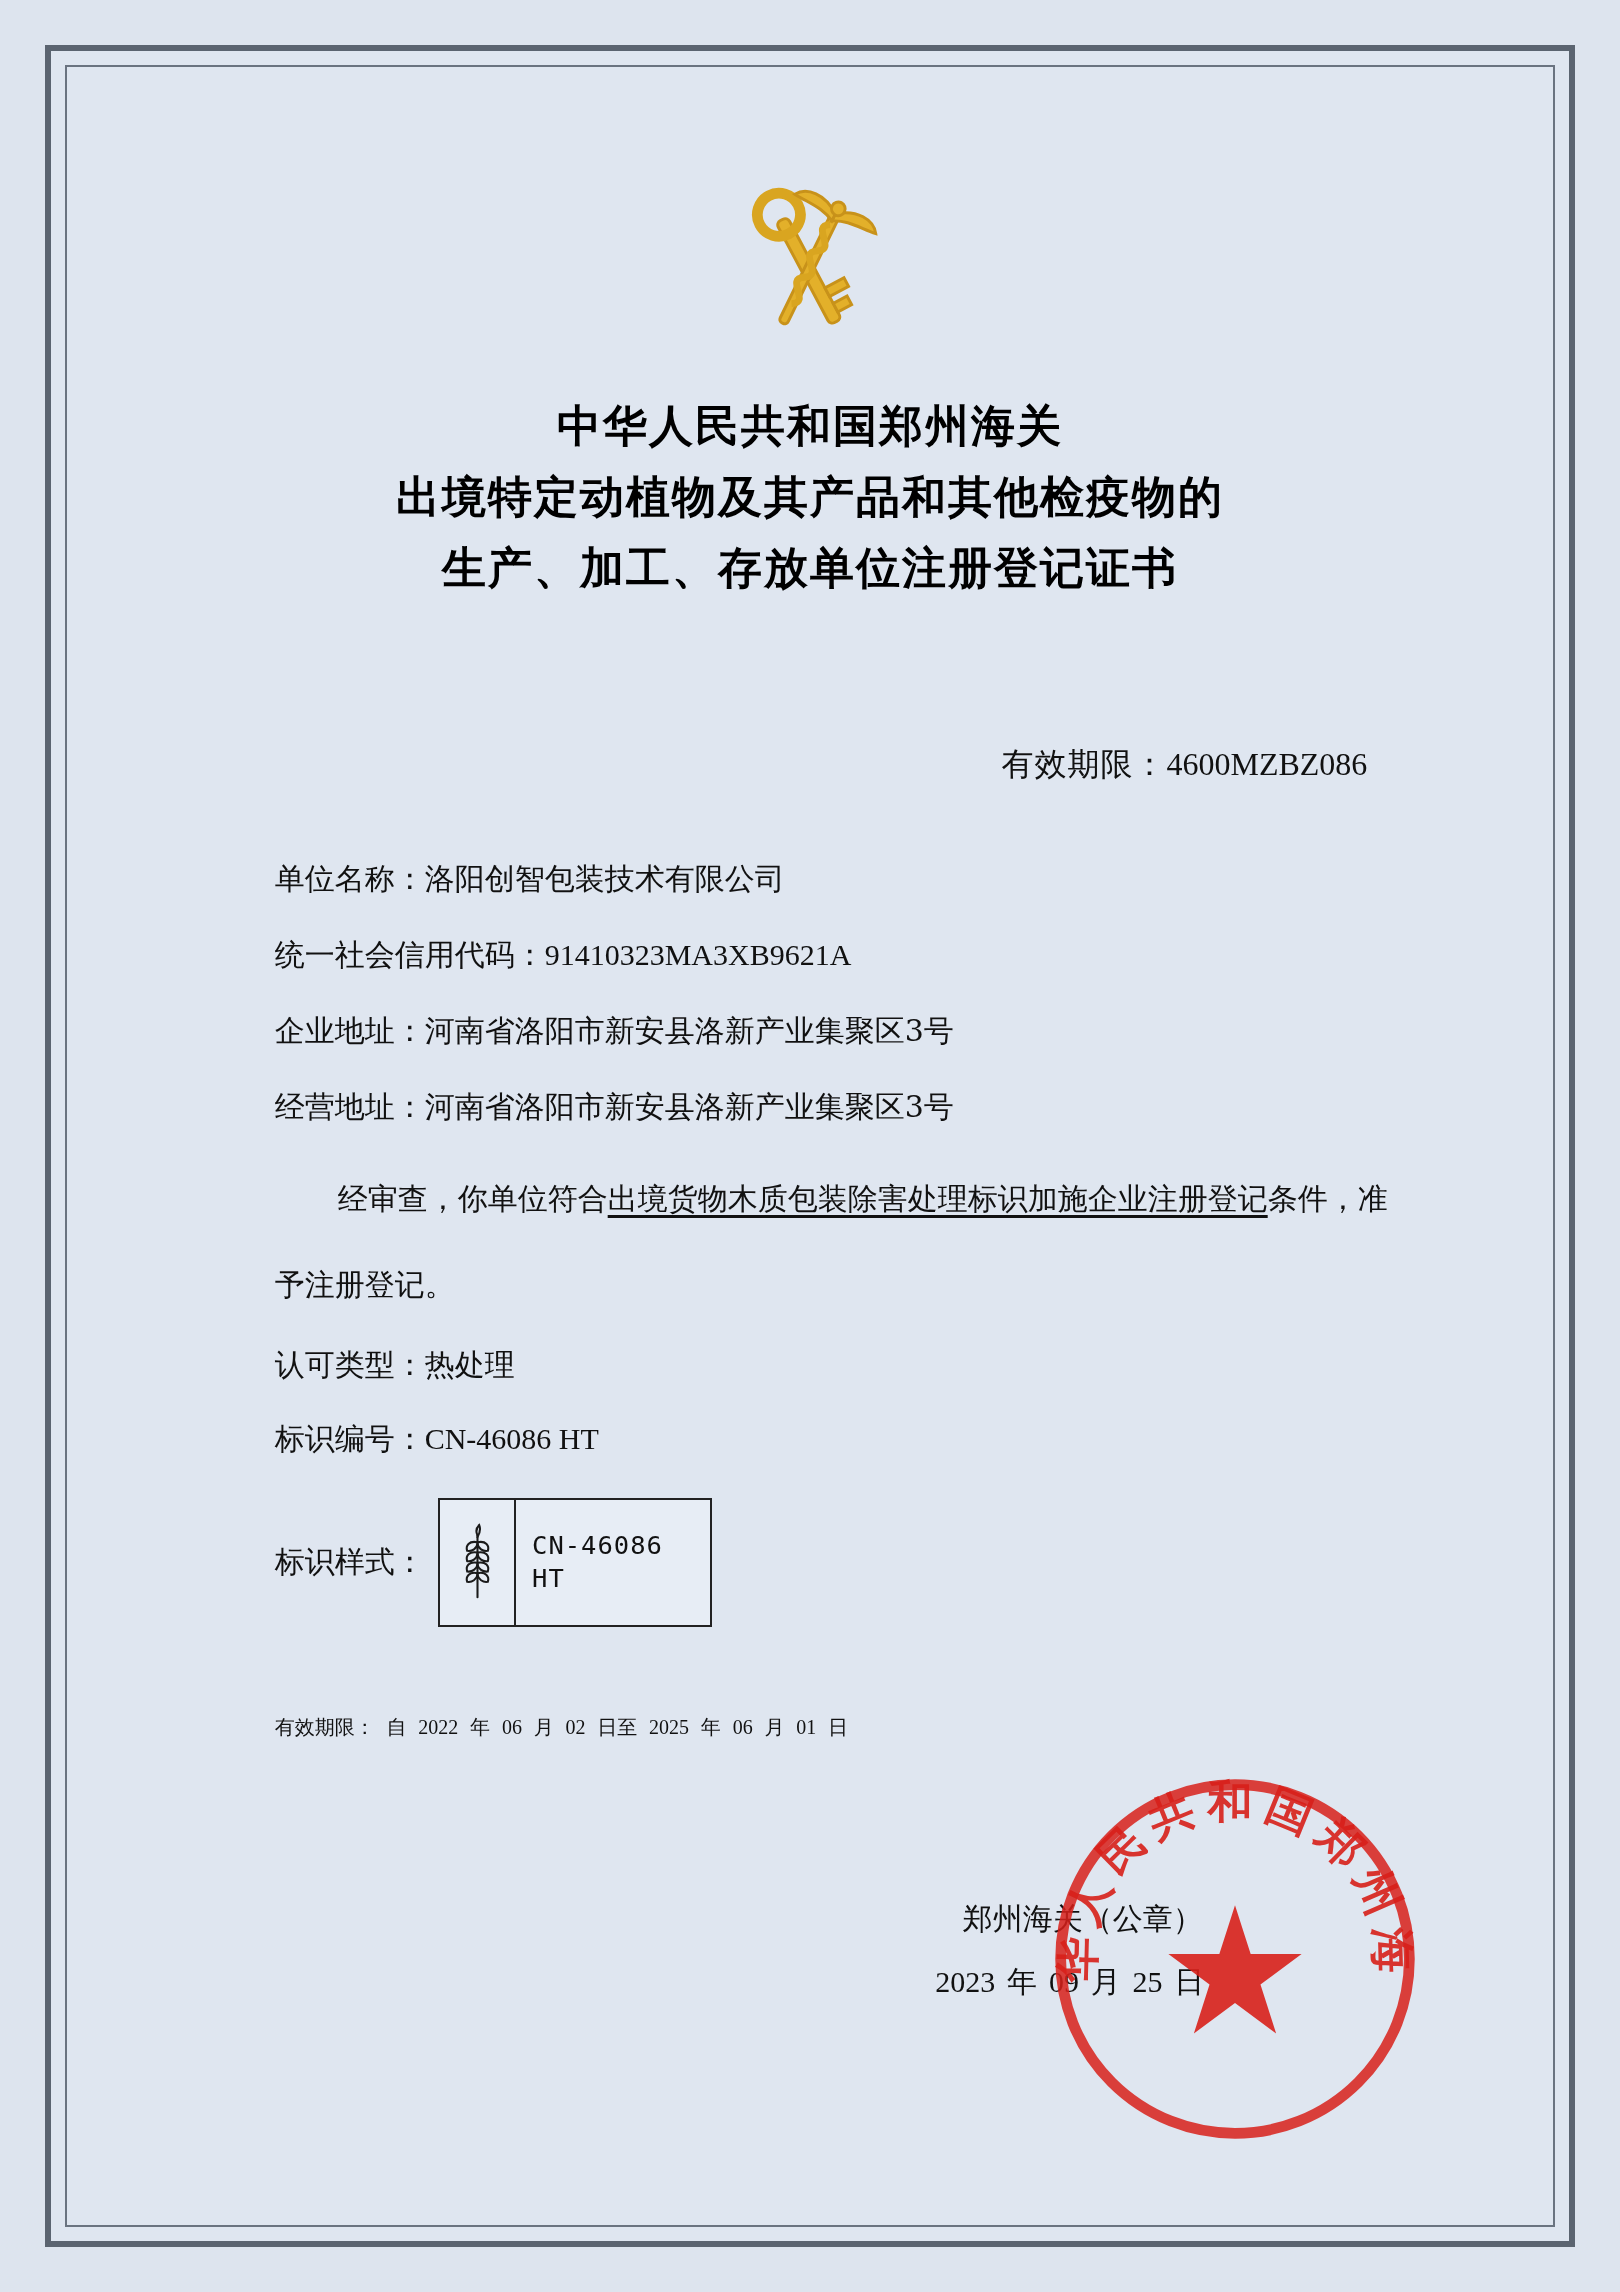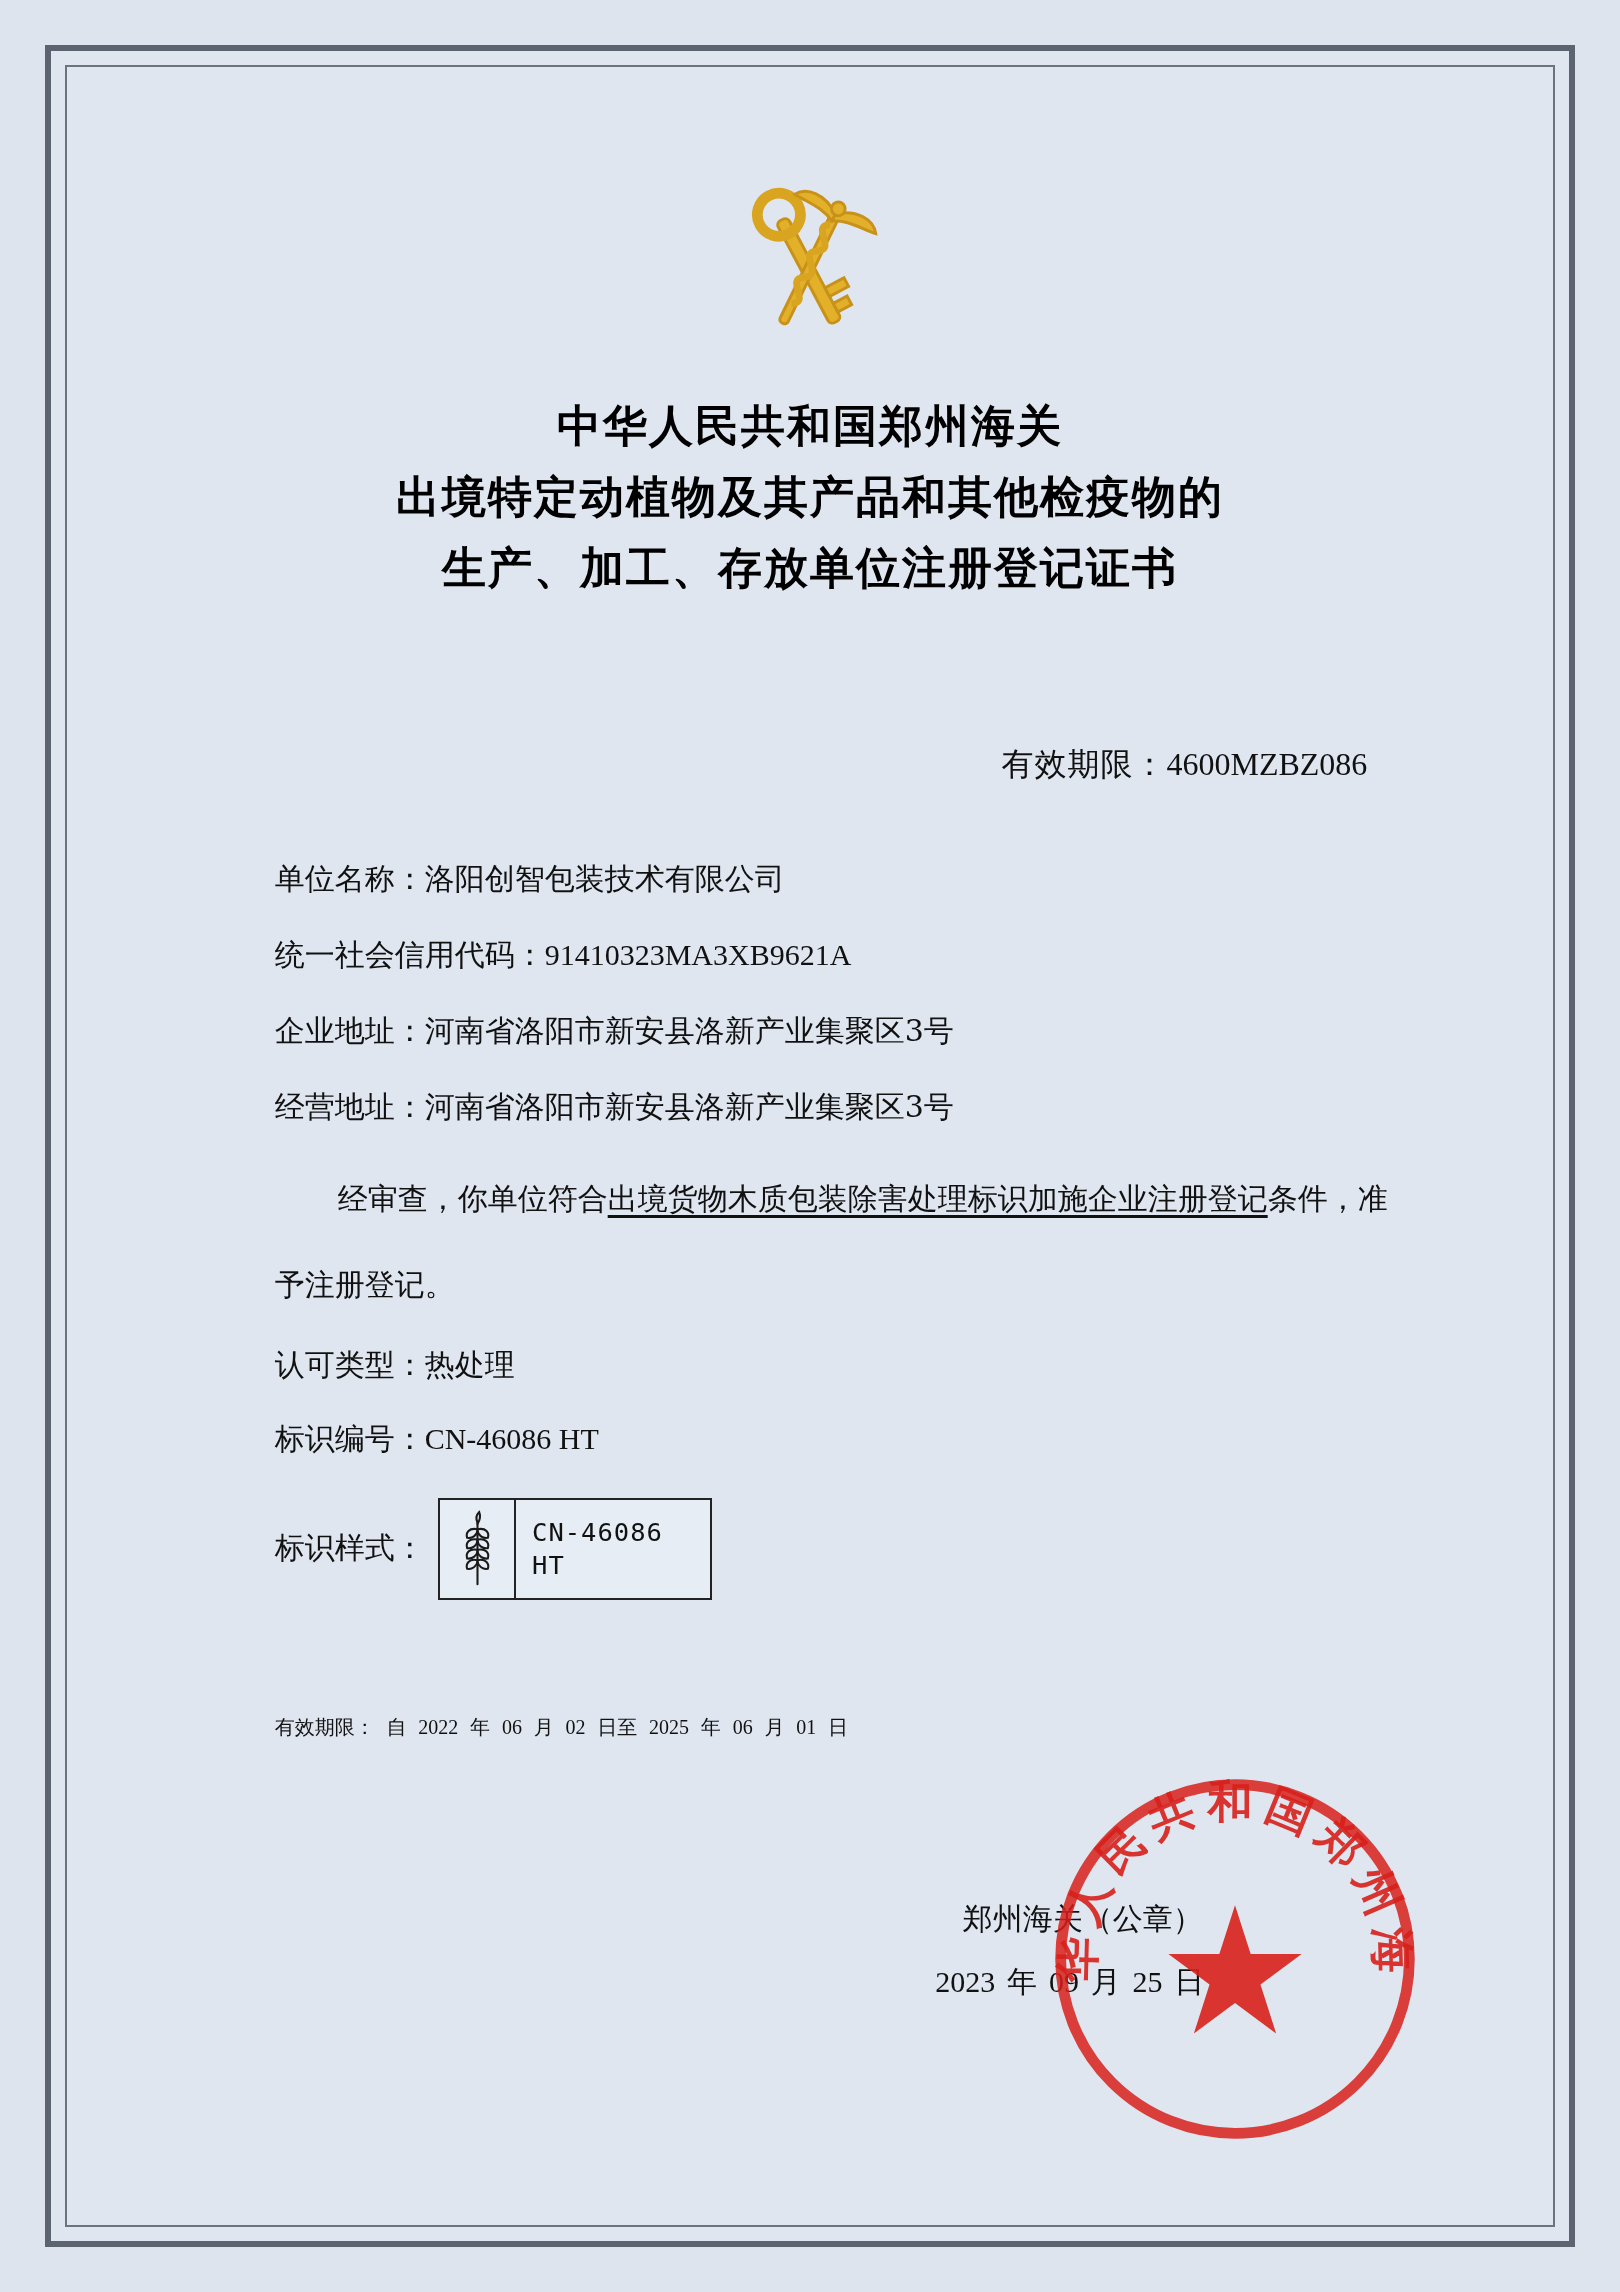--- a/index.html
+++ b/index.html
@@ -128,21 +128,21 @@
     display: flex;
     align-items: center;
   }
   .mark-label {
     font-size: 30px;
     font-family: "DejaVu Serif", serif;
     margin-right: 13.7px;
   }
   .mark-box {
     width: 274px;
-    height: 102px;
+    height: 129px;
     border: 2px solid #222;
     background: #e7edf5;
     display: flex;
     align-items: center;
     box-sizing: border-box;
   }
   .mark-sym {
     width: 76px;
     height: 100%;
     border-right: 2px solid #222;

